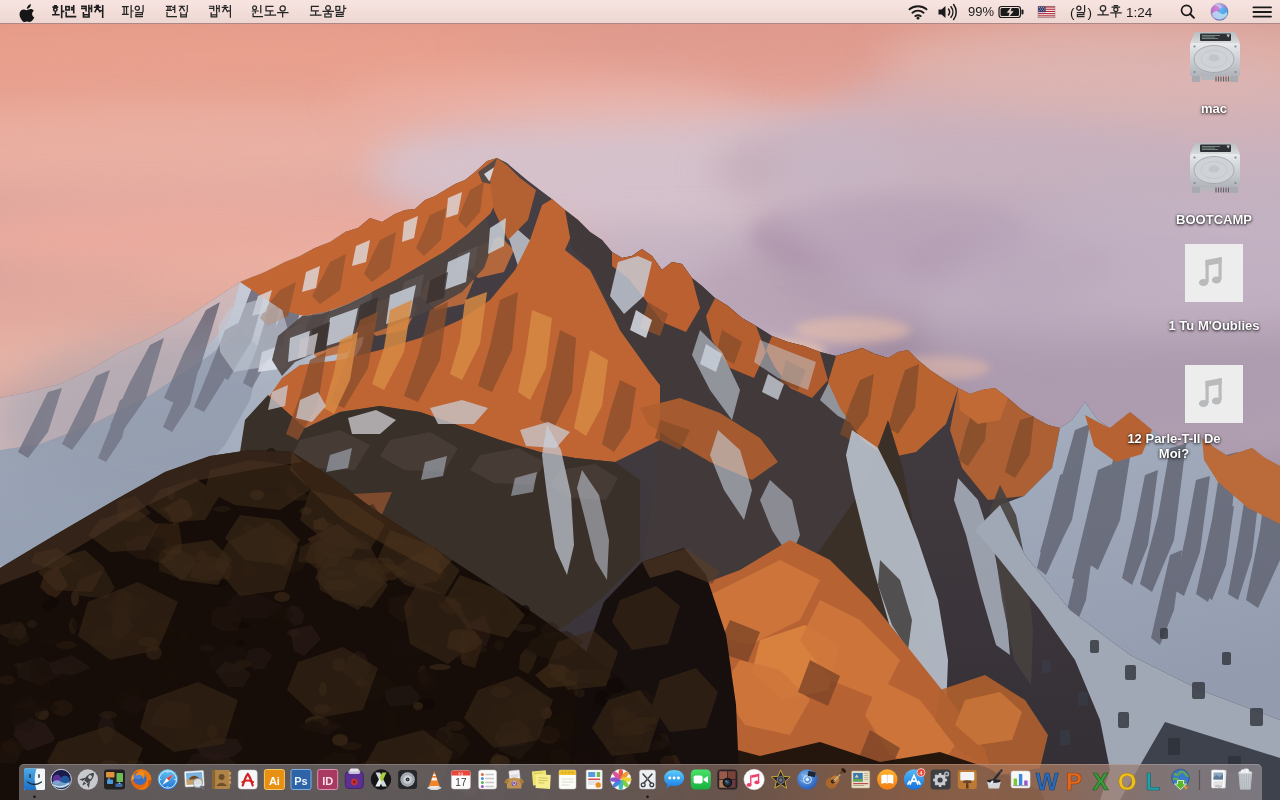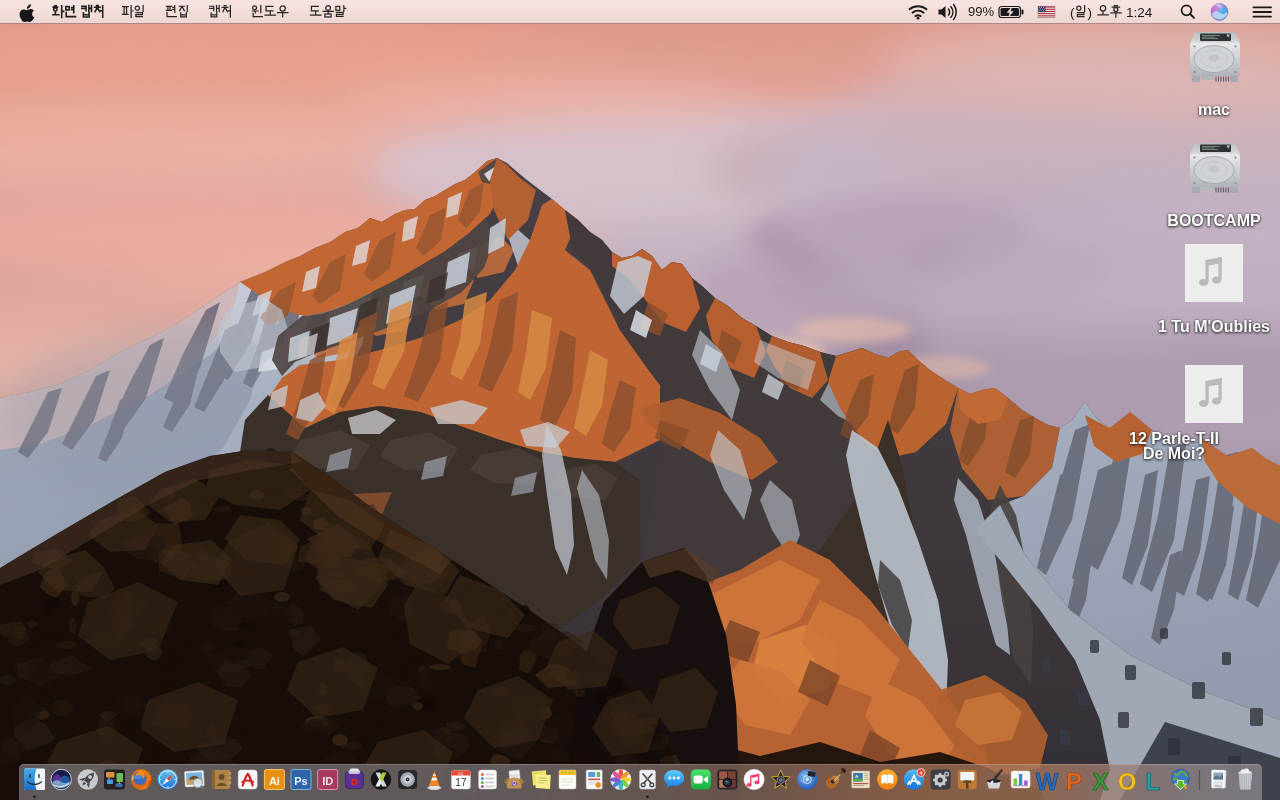--- a/index.html
+++ b/index.html
@@ -3,21 +3,21 @@
 <meta charset="utf-8">
 <style>
   html,body{margin:0;padding:0;width:1280px;height:800px;overflow:hidden;background:#000;}
   body{font-family:"Liberation Sans",sans-serif;position:relative;}
   #wall{position:absolute;left:0;top:0;}
   #menubar{position:absolute;left:0;top:0;width:1280px;height:24px;
     background:linear-gradient(#f7e4e0,#eed7d3);border-bottom:1px solid #ad8884;box-sizing:border-box;}
   #dock{position:absolute;left:19px;top:764px;width:1243px;height:36px;
     background:linear-gradient(90deg, rgba(108,102,104,0.86) 0%, rgba(110,103,104,0.84) 40%, rgba(122,98,88,0.82) 58%, rgba(160,112,86,0.78) 72%, rgba(172,122,94,0.75) 82%, rgba(140,130,134,0.8) 94%, rgba(138,133,140,0.8) 100%);border-radius:5px 5px 0 0;box-shadow:inset 0 1px 0 rgba(255,255,255,0.18);}
   #dockicons{position:absolute;left:0;top:744px;}
-  .dlabel{position:absolute;color:#fff;font-weight:bold;font-size:16px;text-align:center;
+  .dlabel{position:absolute;color:#fff;font-weight:bold;font-size:13px;text-align:center;
     text-shadow:0 1px 3px rgba(0,0,0,0.85), 0 0 2px rgba(0,0,0,0.5);}
 </style>
 </head>
 <body>
 <svg id="wall" width="1280" height="800" viewBox="0 0 1280 800">
 <defs>
   <linearGradient id="sky" x1="0" y1="0" x2="0" y2="1">
     <stop offset="0" stop-color="#dd9181"></stop>
     <stop offset="0.10" stop-color="#e49c8d"></stop>
     <stop offset="0.20" stop-color="#e5aba1"></stop>

